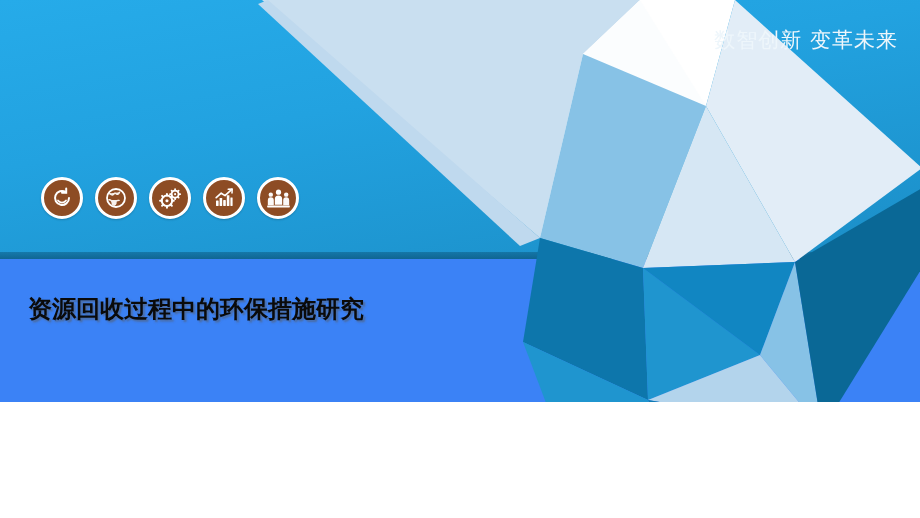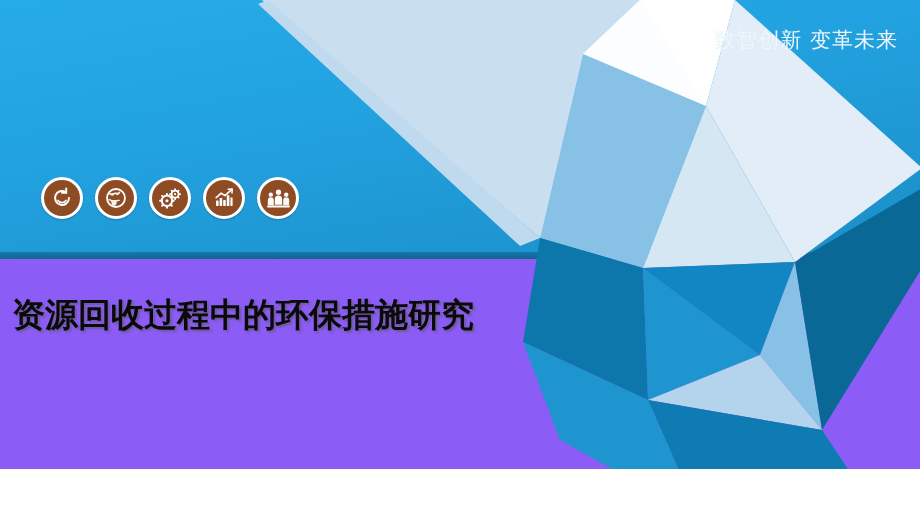--- a/index.html
+++ b/index.html
@@ -8,23 +8,23 @@
     padding: 0;
     background: #ffffff;
   }
   body {
     font-family: "Liberation Sans", "DejaVu Sans", sans-serif;
   }
 
   #slide {
     position: relative;
     width: 920px;
-    height: 469px;
+    height: 402px;
     overflow: hidden;
-    background: #8b5cf6;
+    background: #3b82f6;
   }
 
   
   .band {
     position: absolute;
     left: 0;
     top: 0;
     width: 920px;
     height: 259px;
     background: linear-gradient(170deg, #26abe9 0%, #22a2e0 40%, #1b8ec7 100%);
@@ -80,24 +80,24 @@
     display: flex;
     align-items: center;
     justify-content: center;
     box-shadow: 0 1px 2px rgba(0,0,0,0.18);
   }
   .icon-badge svg { display: block; }
 
   
   .title {
     position: absolute;
-    left: 12px;
+    left: 28px;
     top: 292px;
     width: 520px;
-    font-size: 33px;
+    font-size: 24px;
     line-height: 1.42;
     font-weight: bold;
     color: #0a0a0a;
     font-family: "DejaVu Sans", "Liberation Sans", sans-serif;
     text-shadow: 2px 2px 2px rgba(90,90,90,0.55);
     letter-spacing: 0px;
   }
 </style>
 </head>
 <body>

